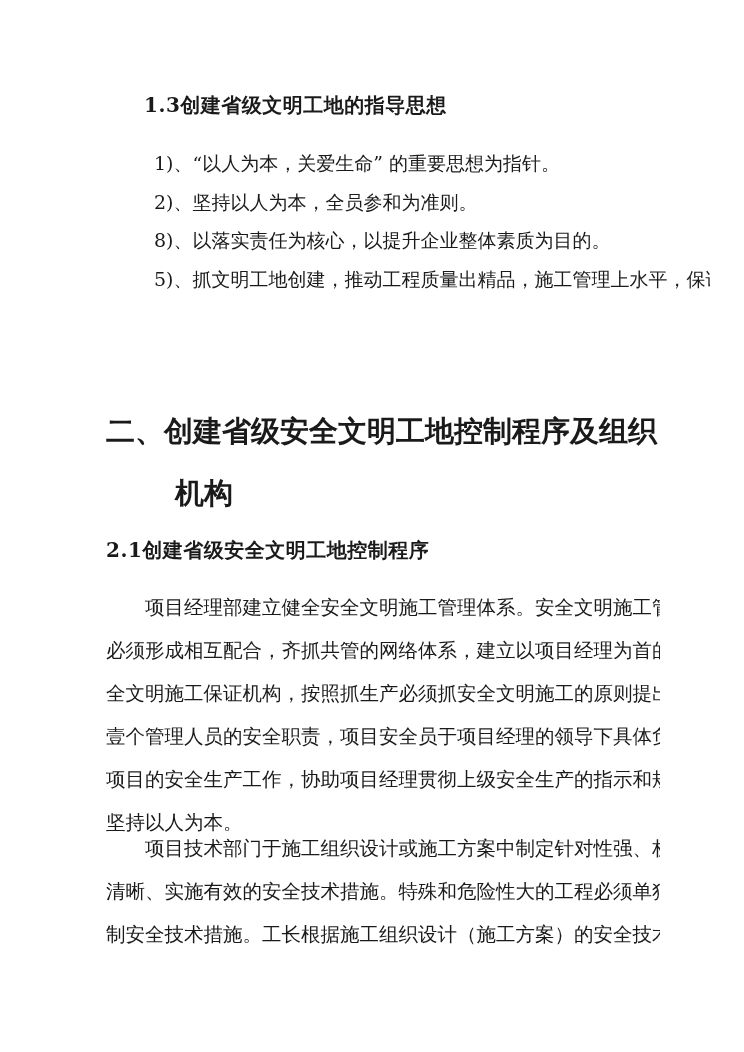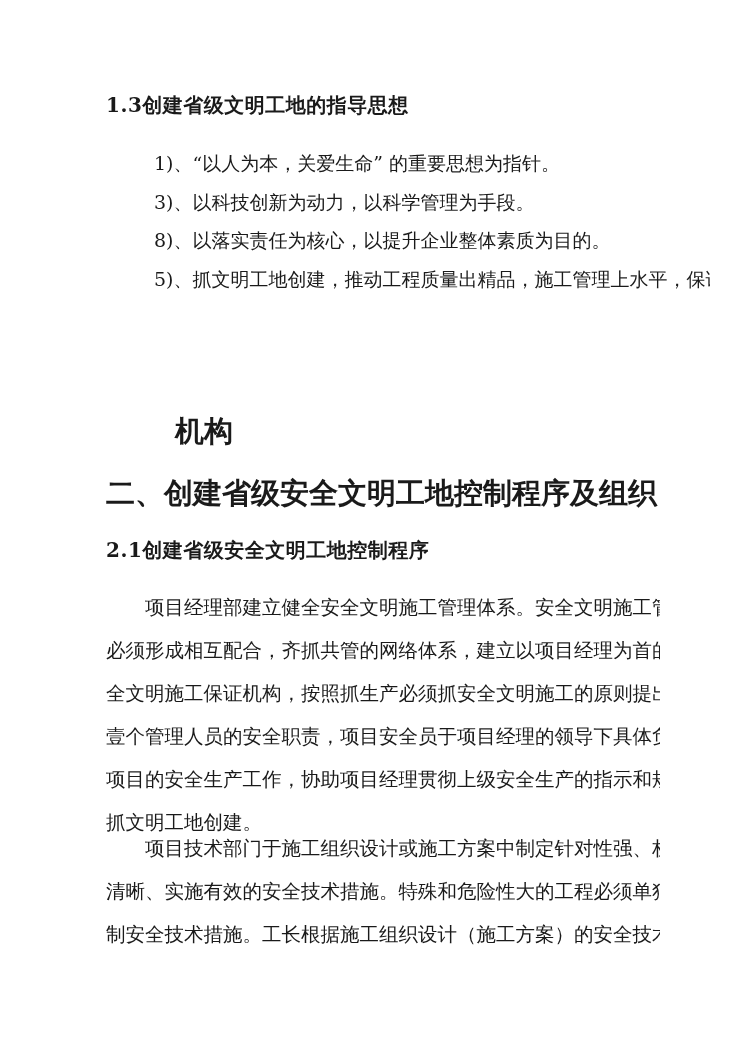--- a/index.html
+++ b/index.html
@@ -40,21 +40,21 @@
   .hang-indent { padding-left: 37px; }
   .h-big {
     left: 106px;
     top: 400px;
     width: 556px;
     font-size: 29px;
     font-weight: bold;
     line-height: 62px;
   }
   .h-big .line2 { padding-left: 69px; }
-  .h13 { top: 92px; }
+  .h13 { top: 92px; margin-left: 38px; }
   .h21 { top: 537px; }
   .para {
     left: 106px;
     width: 554px;
     font-size: 19.5px;
     line-height: 43px;
   }
   .p1 { top: 586px; }
   .p2 { top: 827px; }
   .just {
@@ -65,39 +65,39 @@
 </style>
 </head>
 <body>
 
 <div class="page">
 
   <div class="abs h-small h13">1.3创建省级文明工地的指导思想</div>
 
   <div class="abs list-block">
     <div class="line">1)、“以人为本，关爱生命” 的重要思想为指针。</div>
-    <div class="line">3)、以科技创新为动力，以科学管理为手段。</div>
+    <div class="line">2)、坚持以人为本，全员参和为准则。</div>
     <div class="line">8)、以落实责任为核心，以提升企业整体素质为目的。</div>
     <div class="line">5)、抓文明工地创建，推动工程质量出精品，施工管理上水平，保证</div>
   </div>
 
   <div class="abs h-big">
+    <div class="line">二、创建省级安全文明工地控制程序及组织</div>
     <div class="line line2">机构</div>
-    <div class="line">二、创建省级安全文明工地控制程序及组织</div>
   </div>
 
   <div class="abs h-small h21">2.1创建省级安全文明工地控制程序</div>
 
   <div class="abs para p1">
     <div class="line just first-indent">项目经理部建立健全安全文明施工管理体系。安全文明施工管理</div>
     <div class="line just">必须形成相互配合，齐抓共管的网络体系，建立以项目经理为首的安</div>
     <div class="line just">全文明施工保证机构，按照抓生产必须抓安全文明施工的原则提出每</div>
     <div class="line just">壹个管理人员的安全职责，项目安全员于项目经理的领导下具体负责</div>
     <div class="line just">项目的安全生产工作，协助项目经理贯彻上级安全生产的指示和规定，</div>
-    <div class="line">抓文明工地创建。</div>
+    <div class="line">坚持以人为本。</div>
   </div>
 
   <div class="abs para p2">
     <div class="line just first-indent">项目技术部门于施工组织设计或施工方案中制定针对性强、权责</div>
     <div class="line just">清晰、实施有效的安全技术措施。特殊和危险性大的工程必须单独编</div>
     <div class="line just">制安全技术措施。工长根据施工组织设计（施工方案）的安全技术措</div>
   </div>
 
 </div>
 

